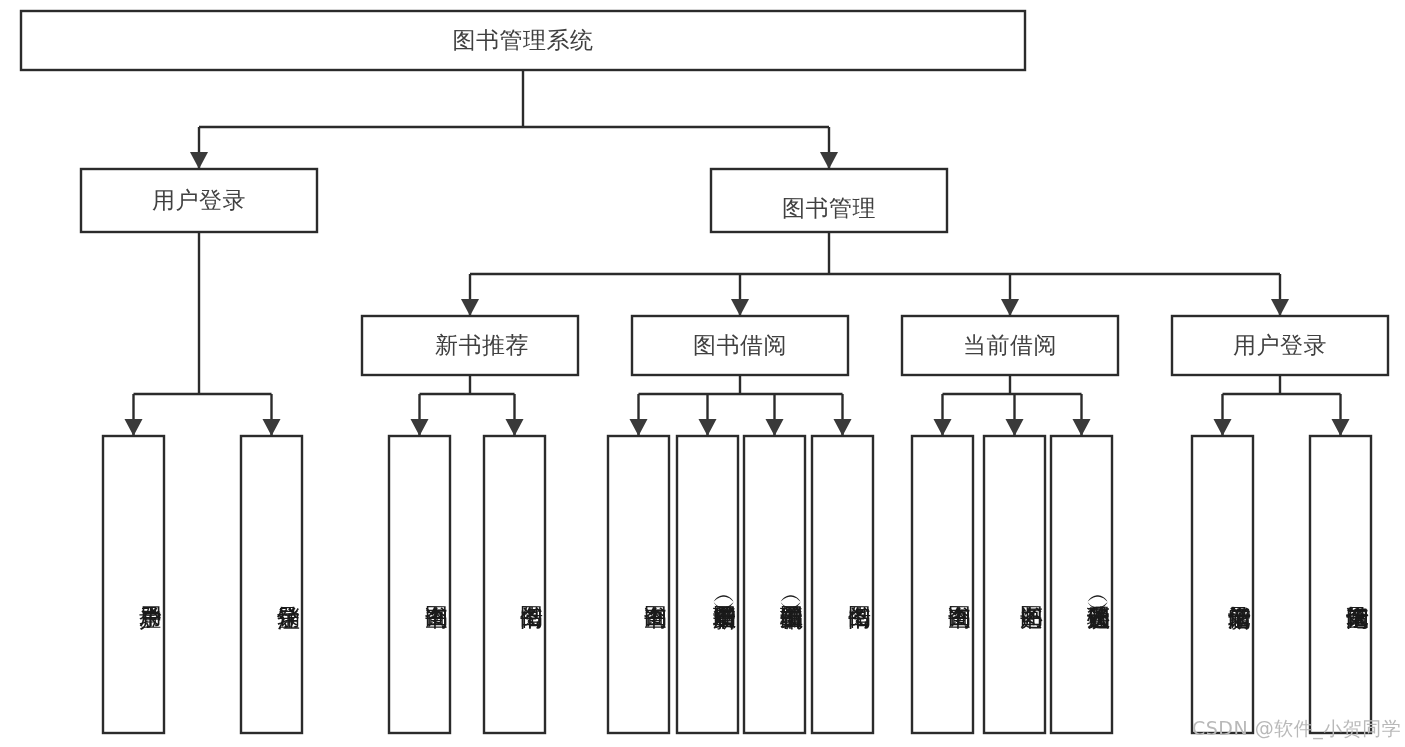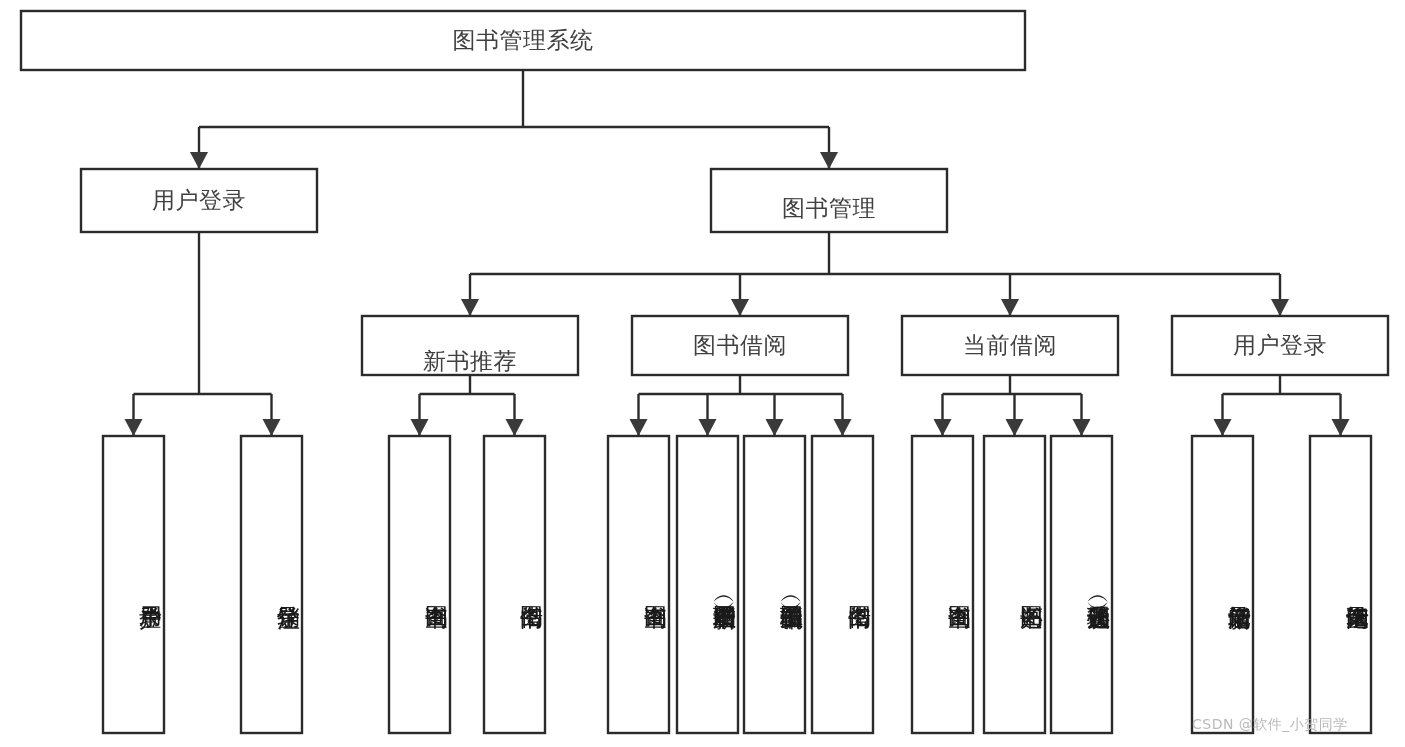--- a/index.html
+++ b/index.html
@@ -66,21 +66,21 @@
     text-orientation: upright;
     -webkit-writing-mode: vertical-rl;
     white-space: nowrap;
     pointer-events: none;
     padding-top: 6px;
     box-sizing: border-box;
   }
   .watermark {
     position: absolute;
     color: #b9b9b9;
-    font-size: 14px;
+    font-size: 19px;
     letter-spacing: 0.5px;
     white-space: nowrap;
     pointer-events: none;
   }
 </style>
 </head>
 <body>
 
 <div id="diagram-root">
 
@@ -160,21 +160,21 @@
         <rect x="1051" y="436" width="61" height="297" class="node-box"></rect>
         <rect x="1192" y="436" width="61" height="297" class="node-box"></rect>
         <rect x="1310" y="436" width="61" height="297" class="node-box"></rect>
       </g>
   </svg>
 
   <div id="label-layer">
       <div class="node-label-h" style="left: 21px; top: 11px; width: 1004px; height: 59px;">图书管理系统</div>
       <div class="node-label-h" style="left: 81px; top: 169px; width: 236px; height: 63px;">用户登录</div>
       <div class="node-label-h" style="left: 711px; top: 169px; width: 236px; height: 63px; margin-top: 8px;">图书管理</div>
-      <div class="node-label-h" style="left: 362px; top: 316px; width: 216px; height: 59px; margin-top: 16px;">新书推荐</div>
+      <div class="node-label-h" style="left: 374px; top: 316px; width: 216px; height: 59px;">新书推荐</div>
       <div class="node-label-h" style="left: 632px; top: 316px; width: 216px; height: 59px;">图书借阅</div>
       <div class="node-label-h" style="left: 902px; top: 316px; width: 216px; height: 59px; border-radius: 24px;">当前借阅</div>
       <div class="node-label-h" style="left: 1172px; top: 316px; width: 216px; height: 59px;">用户登录</div>
       <div class="node-label-v" style="left: 103px; top: 436px; width: 61px; height: 297px;">用户登录</div>
       <div class="node-label-v" style="left: 241px; top: 436px; width: 61px; height: 297px;">注销登录</div>
       <div class="node-label-v" style="left: 389px; top: 436px; width: 61px; height: 297px;">查询图书</div>
       <div class="node-label-v" style="left: 484px; top: 436px; width: 61px; height: 297px;">借阅图书</div>
       <div class="node-label-v" style="left: 608px; top: 436px; width: 61px; height: 297px;">查询图书</div>
       <div class="node-label-v" style="left: 677px; top: 436px; width: 61px; height: 297px;">新增图书（管理员）</div>
       <div class="node-label-v" style="left: 744px; top: 436px; width: 61px; height: 297px;">编辑图书（管理员）</div>

